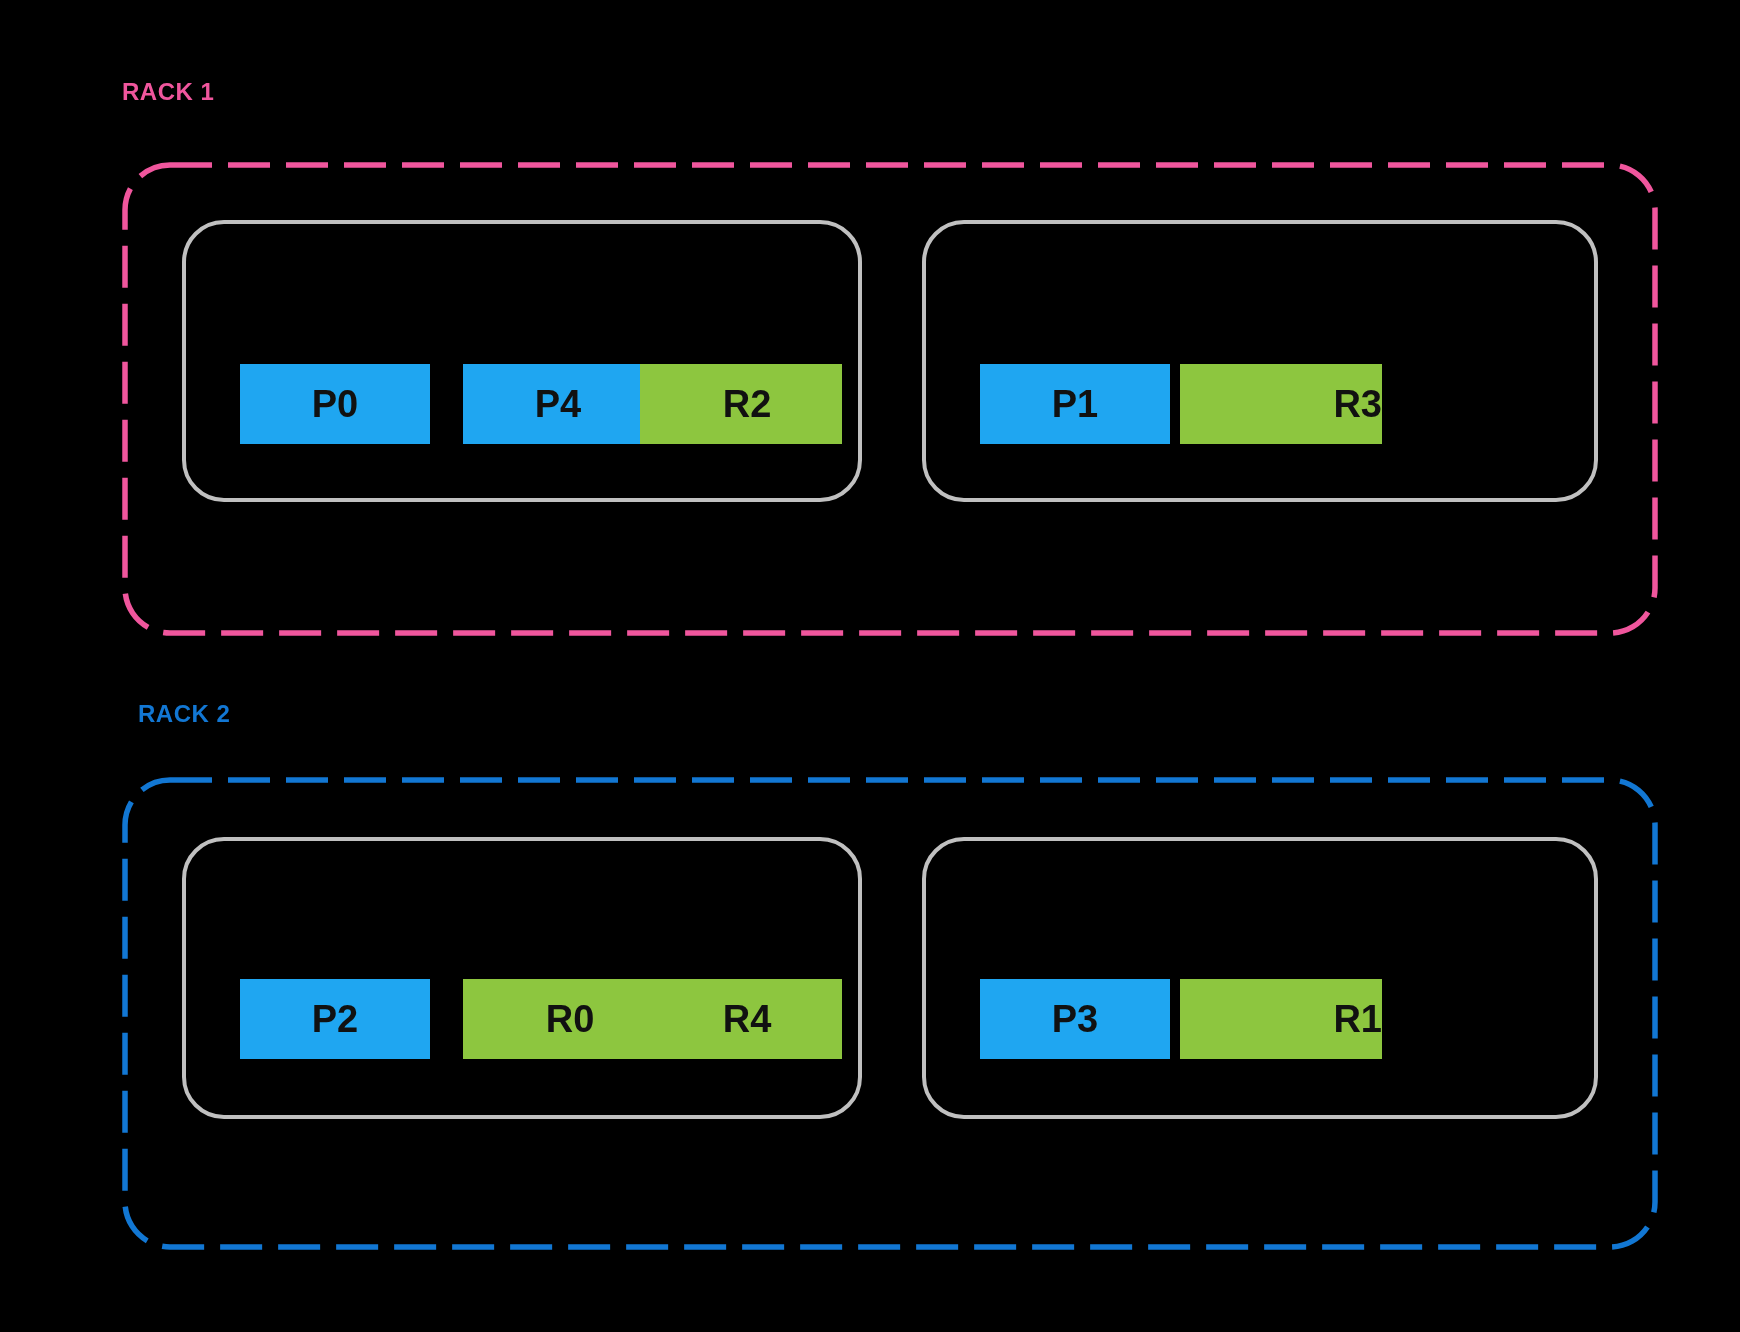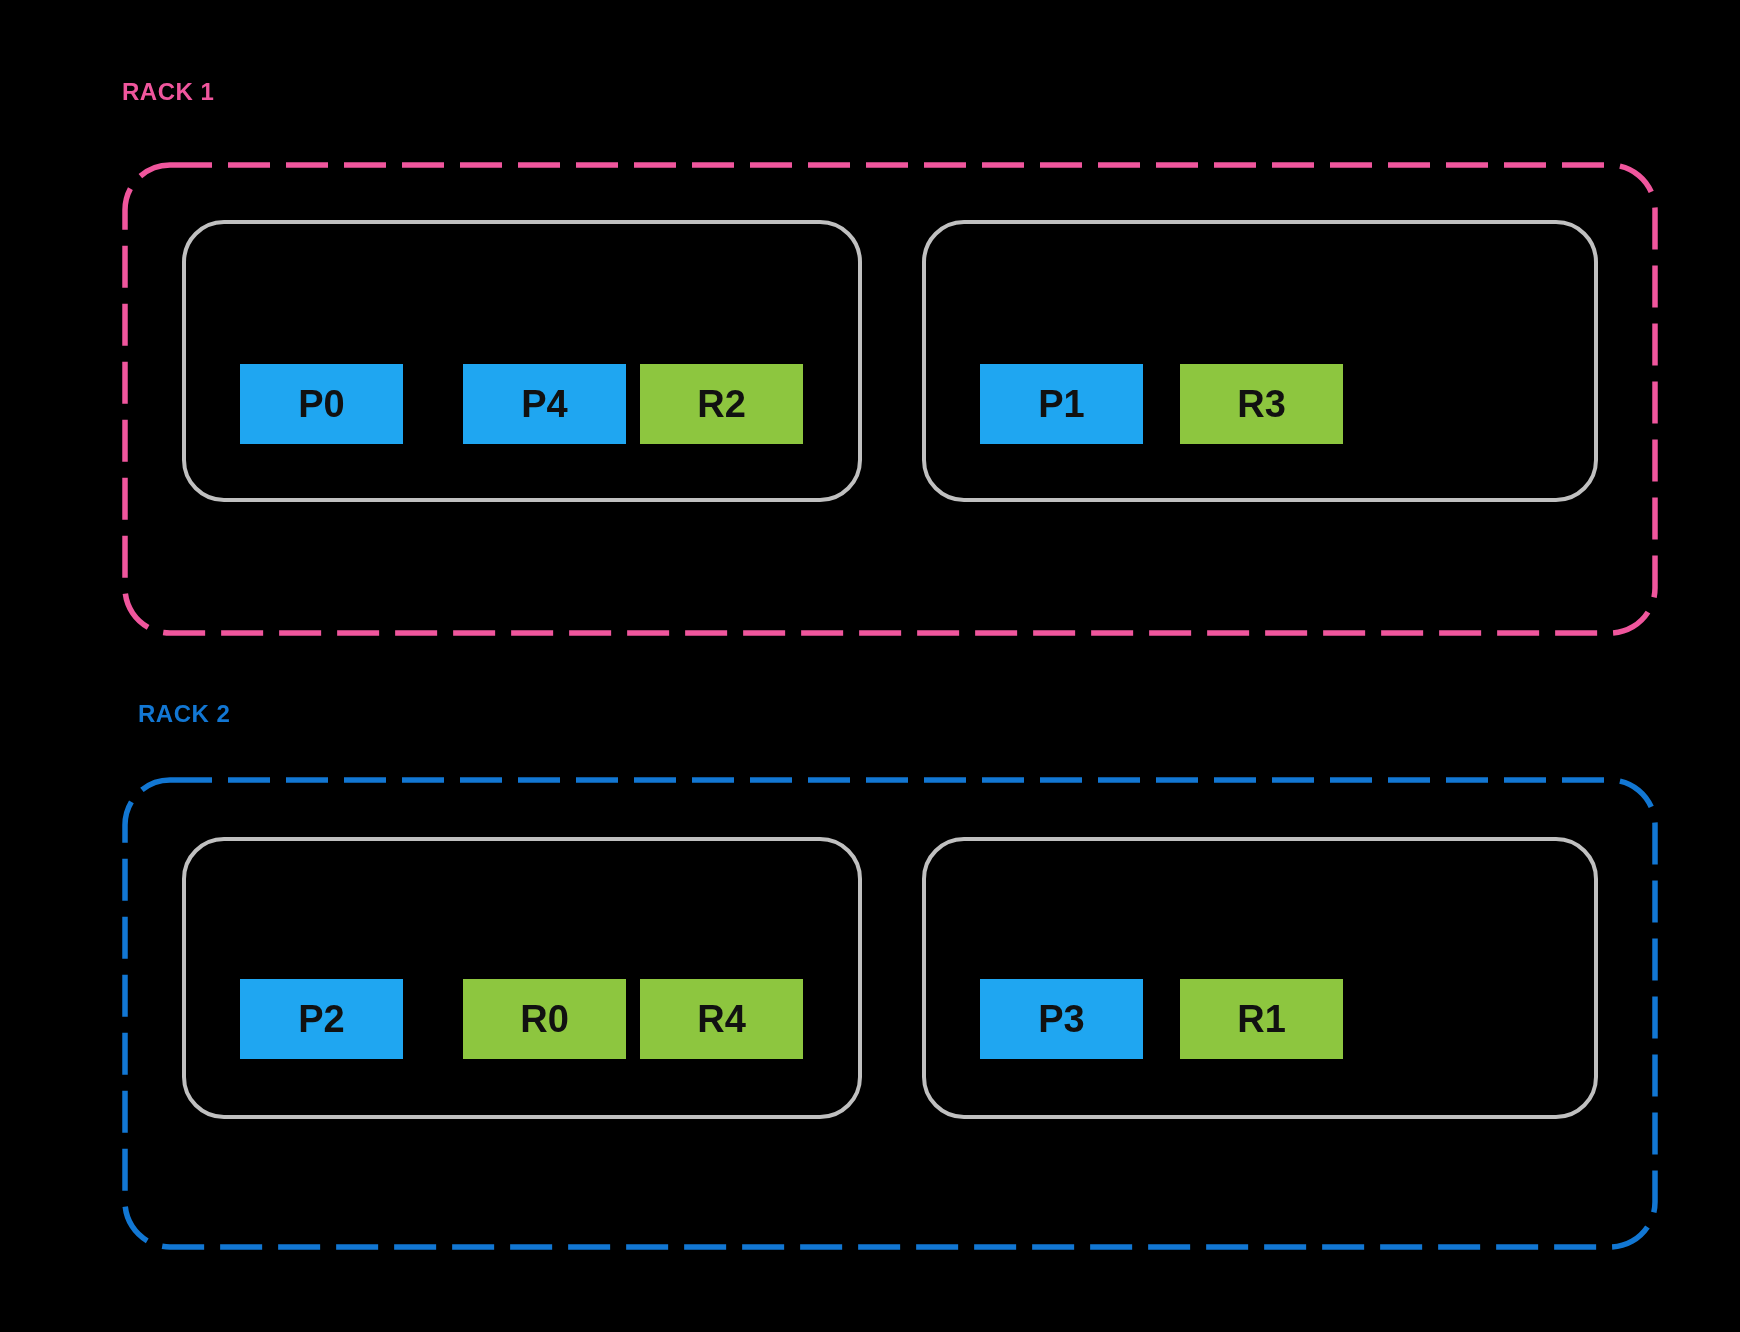--- a/index.html
+++ b/index.html
@@ -32,34 +32,34 @@
     border:4px solid var(--node-border,#C0C0C0);
     border-radius:42px;
     background:transparent;
   }
   .node.n1{left:182px;width:680px;height:282px;}
   .node.n2{left:922px;width:676px;height:282px;}
   .rk1 .node{top:220px;}
   .rk2 .node{top:837px;}
   .block{
     position:absolute;
-    width:163px;height:80px;
+    width:190px;height:80px;
     display:flex;align-items:center;justify-content:center;
     font-size:38px;font-weight:700;
     color:var(--block-text,#111111);
   }
   .rk1 .block{top:364px;}
   .rk2 .block{top:979px;}
   .block.pos1{left:240px;}
   .block.pos2{left:463px;}
   .block.pos3{left:640px;}
   .block.pos4{left:980px;}
-  .block.pos5{left:1180px;}
+  .block.pos5{left:1180px;justify-content:flex-end;}
   .block.blue{background:var(--block-blue,#1FA6F1);}
-  .block.green{background:var(--block-green,#8DC63F);}
+  .block.green{background:var(--block-green,#8DC63F);padding-left:12px;}
 </style>
 </head>
 <body>
 
 <div class="canvas">
 
   <div class="rack rk1">
     <div class="rack-label r1">RACK 1</div>
 
     <svg class="rack-outline r1" width="1536" height="474">

